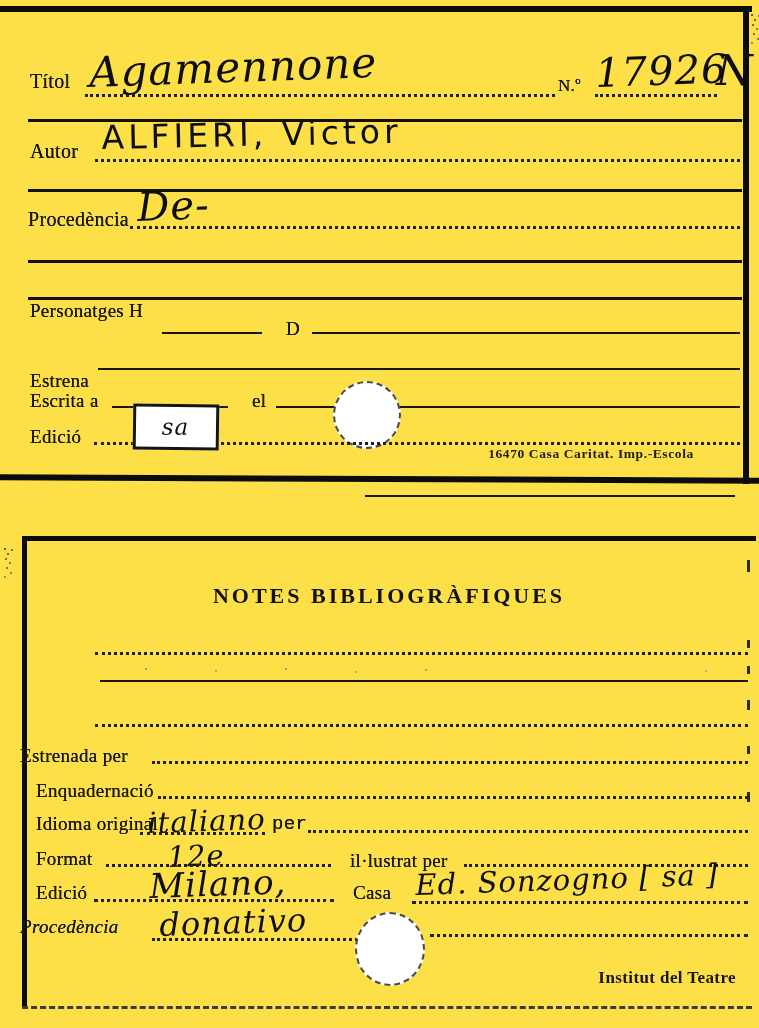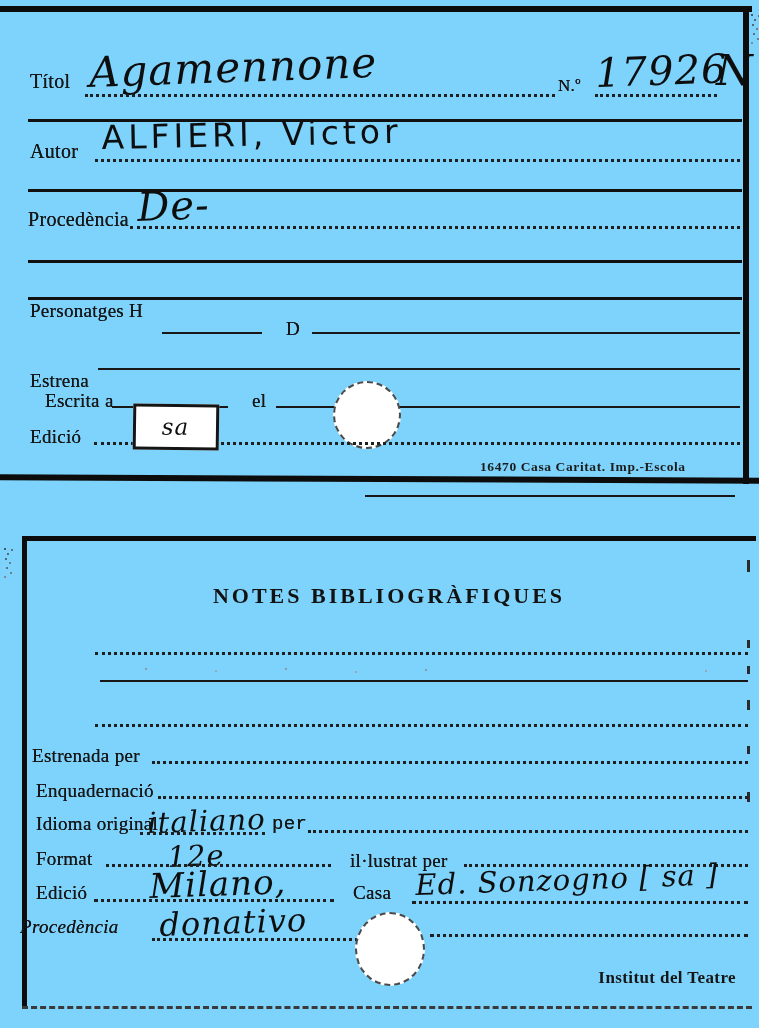--- a/index.html
+++ b/index.html
@@ -1,18 +1,18 @@
 <!DOCTYPE html>
 <html><head>
 <meta charset="utf-8">
 <style>
   html,body{margin:0;padding:0;background:#e8e8e4;}
   #stage{
     position:relative;width:759px;height:1028px;margin:0 auto;
-    background:#7dd3fc;overflow:hidden;
+    background:#fde047;overflow:hidden;
     font-family:"Liberation Serif", serif;color:#141414;
   }
   .abs{position:absolute;}
   .label{
     font-family:"Liberation Serif", serif;font-size:19px;color:#161616;
     text-shadow:0 0 .5px #161616;white-space:nowrap;letter-spacing:.3px;
   }
   .small-label{font-size:17px;}
   
   .hw{
@@ -89,33 +89,33 @@
     <div class="ln lnh" style="left:28px;top:297px;width:714px;"></div>
 
     <span class="abs label" style="left:30px;top:300px;">Personatges H</span>
     <div class="ln lns" style="left:162px;top:332px;width:100px;"></div>
     <span class="abs label" style="left:286px;top:318px;">D</span>
     <div class="ln lns" style="left:312px;top:332px;width:428px;"></div>
 
     <span class="abs label" style="left:30px;top:370px;">Estrena</span>
     <div class="ln lns" style="left:98px;top:368px;width:642px;"></div>
 
-    <span class="abs label" style="left:45px;top:390px;">Escrita a</span>
+    <span class="abs label" style="left:30px;top:390px;">Escrita a</span>
     <div class="ln lns" style="left:112px;top:406px;width:116px;"></div>
     <span class="abs label" style="left:252px;top:390px;">el</span>
     <div class="ln lns" style="left:276px;top:406px;width:464px;"></div>
     <div class="punch" style="left:333px;top:381px;width:64px;height:64px;"></div>
 
     <span class="abs label" style="left:30px;top:426px;">Edició</span>
     <div class="ln lnd" style="left:94px;top:442px;width:646px;"></div>
     <div class="sa-box" style="left:133px;top:404px;width:80px;height:40px;">
       <span class="hw" style="font-size:23px;transform:rotate(-1deg);">sa</span>
     </div>
 
-    <span class="abs printer" style="left:480px;top:459px;width:222px;text-align:left;">16470 Casa Caritat. Imp.-Escola</span>
+    <span class="abs printer" style="left:480px;top:446px;width:222px;text-align:center;">16470 Casa Caritat. Imp.-Escola</span>
 
     <div class="bar" style="left:0;top:476px;width:759px;height:6px;transform:rotate(.25deg);"></div>
   </div>
 
   <div class="ln lns" style="left:365px;top:495px;width:370px;"></div>
 
   <div>
     <div class="bar" style="left:22px;top:536px;width:734px;height:5px;"></div>
     <div class="bar" style="left:22px;top:536px;width:5px;height:470px;"></div>
     <div class="speck" style="left:4px;top:548px;"></div>
@@ -127,21 +127,21 @@
     <div class="rdash" style="left:747px;top:746px;height:8px;"></div>
     <div class="rdash" style="left:747px;top:792px;height:10px;"></div>
 
     <div class="abs card2-title" style="left:22px;top:583px;width:734px;">NOTES BIBLIOGRÀFIQUES</div>
 
     <div class="ln lnd" style="left:95px;top:652px;width:653px;"></div>
     <div class="dotnoise" style="left:145px;top:668px;"></div>
     <div class="ln lns" style="left:100px;top:680px;width:648px;"></div>
     <div class="ln lnd" style="left:95px;top:724px;width:653px;"></div>
 
-    <span class="abs label" style="left:32px;top:745px;">Estrenada per</span>
+    <span class="abs label" style="left:20px;top:745px;">Estrenada per</span>
     <div class="ln lnd" style="left:152px;top:761px;width:596px;"></div>
 
     <span class="abs label" style="left:36px;top:780px;">Enquadernació</span>
     <div class="ln lnd" style="left:158px;top:796px;width:590px;"></div>
 
     <span class="abs label" style="left:36px;top:813px;">Idioma original</span>
     <span class="abs hw" style="left:148px;top:806px;font-size:29px;">italiano</span>
     <div class="ln lnd" style="left:140px;top:832px;width:125px;"></div>
     <span class="abs label" style="left:272px;top:813px;font-family:Liberation Mono, monospace;">per</span>
     <div class="ln lnd" style="left:308px;top:830px;width:440px;"></div>

